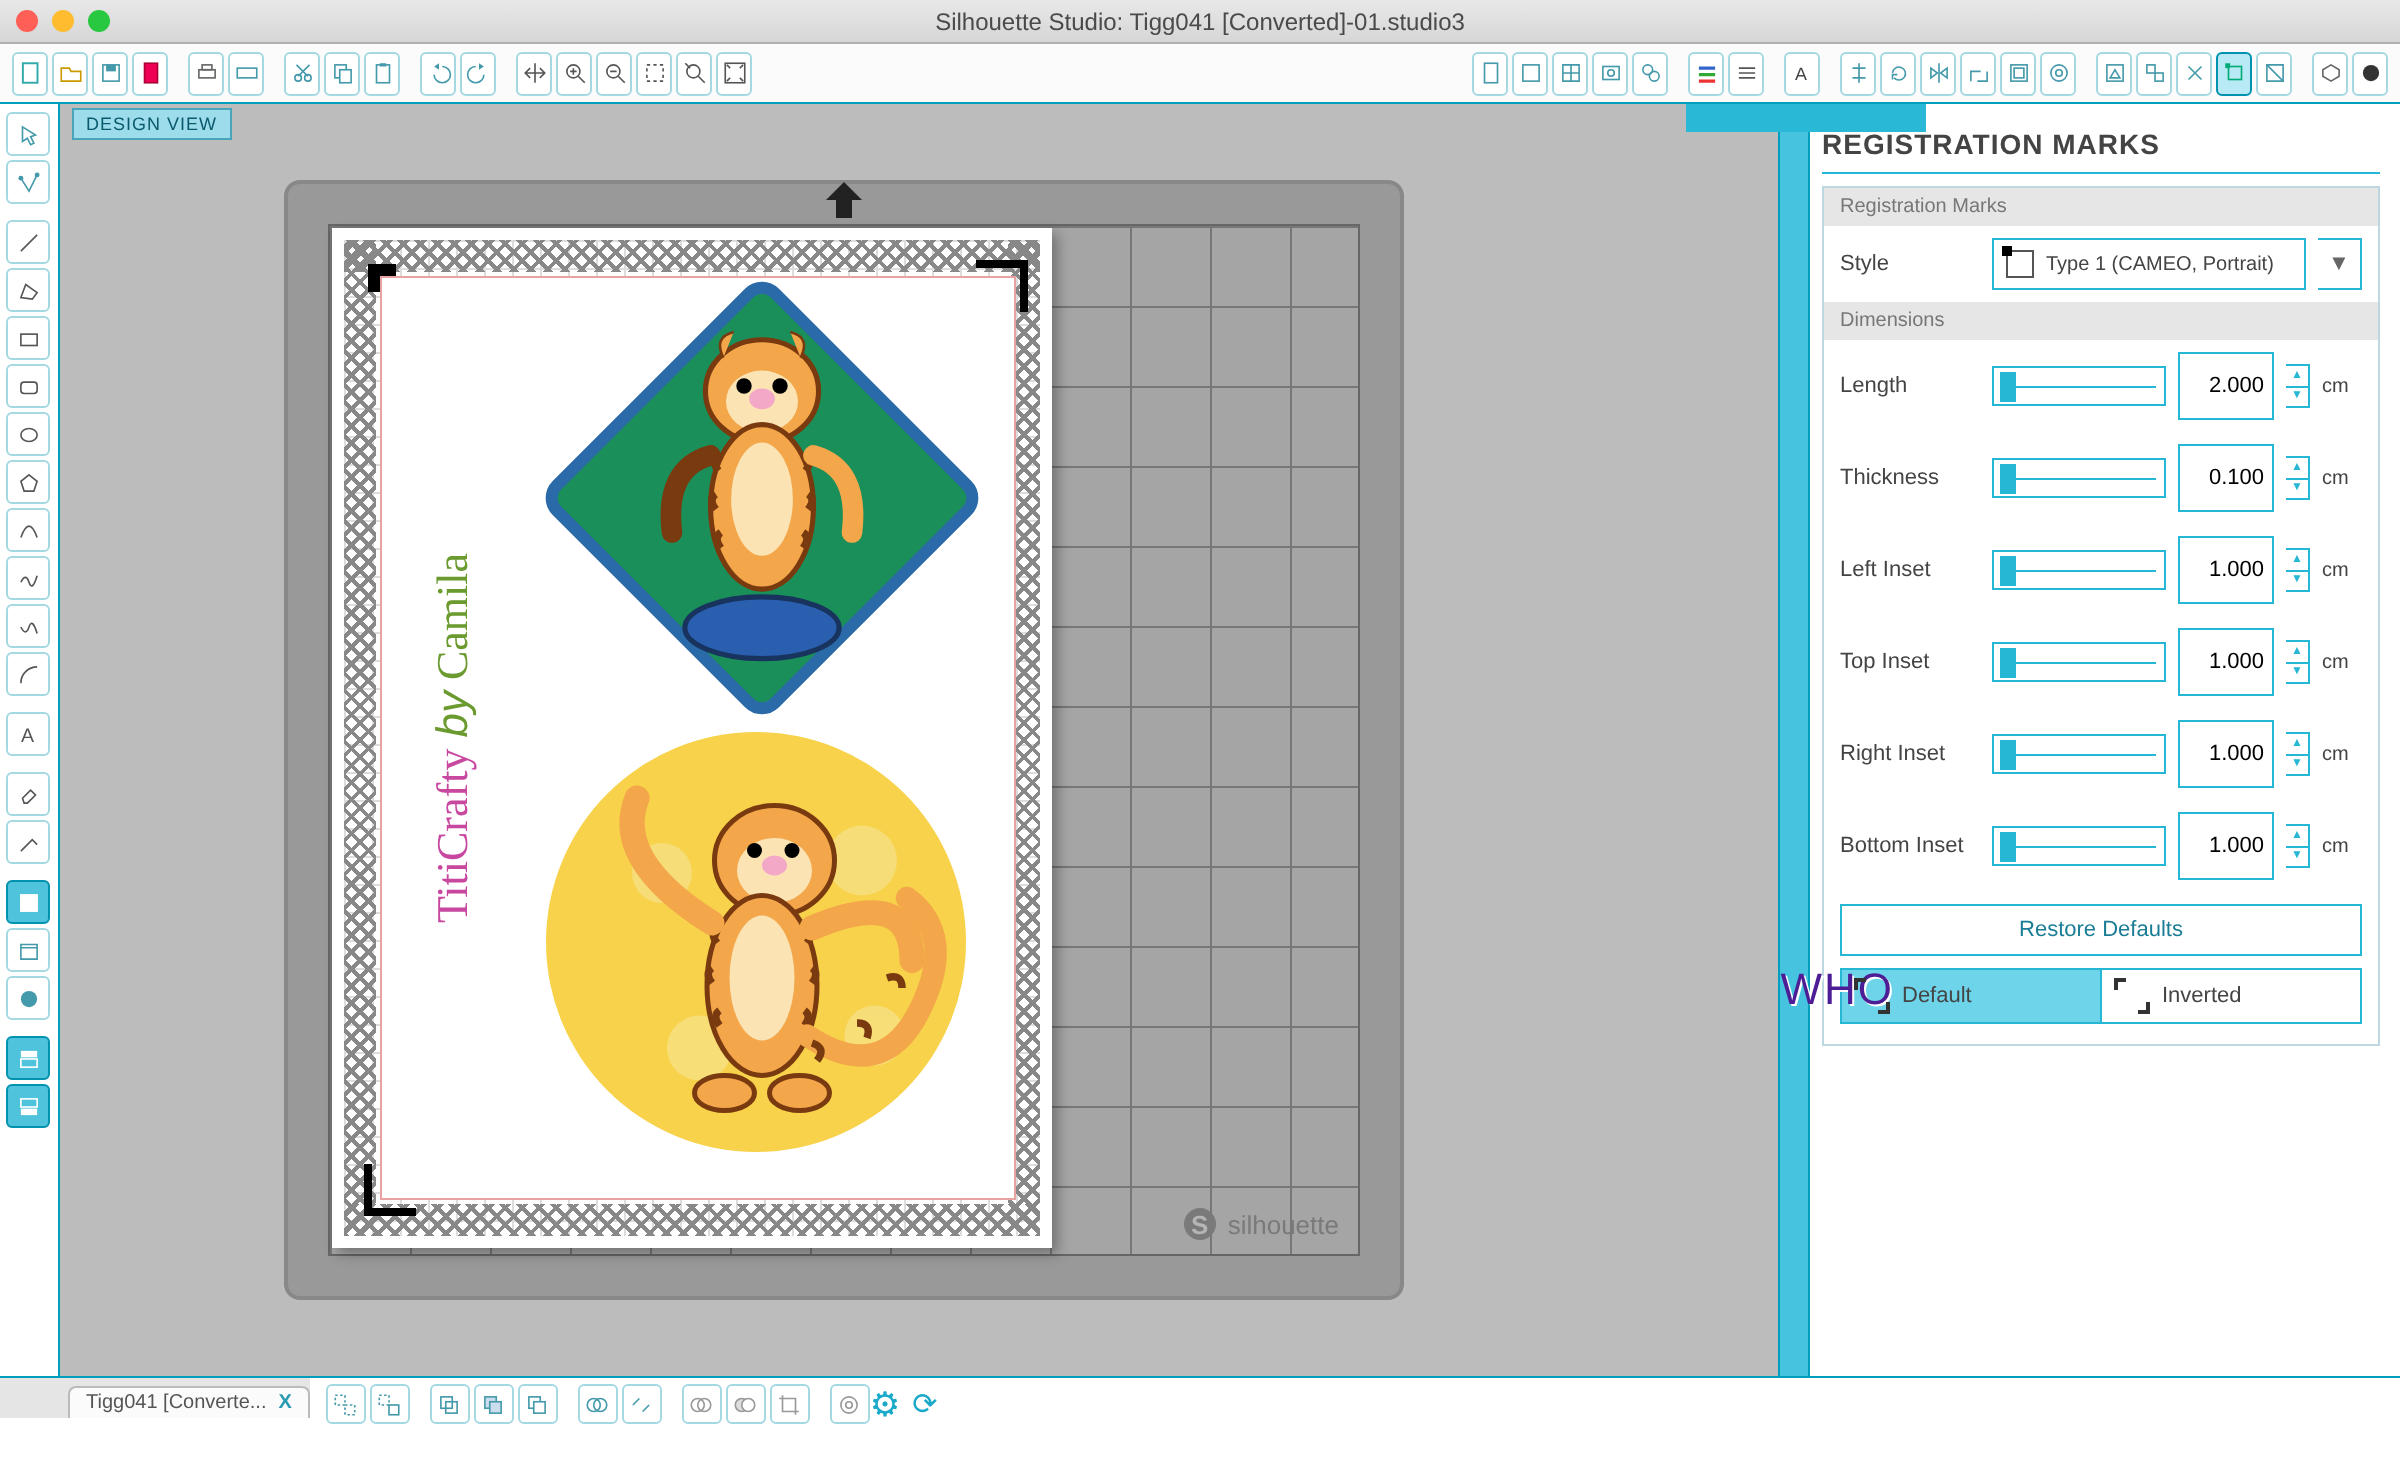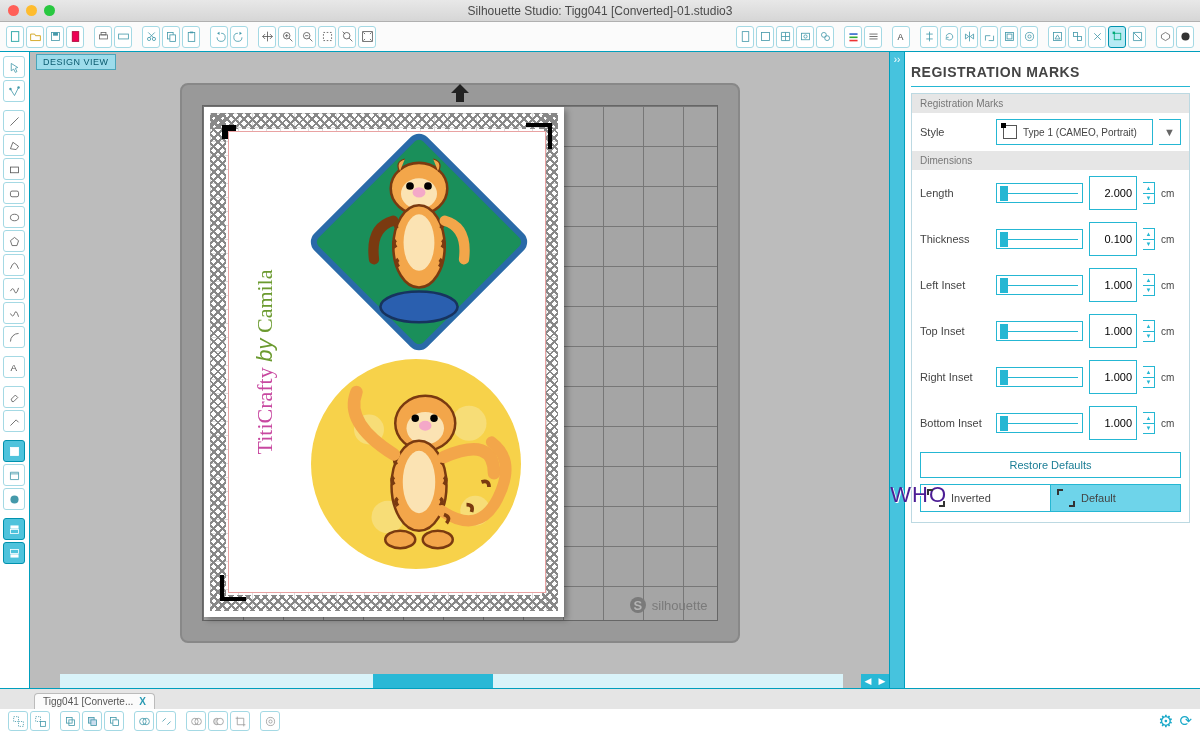--- a/index.html
+++ b/index.html
@@ -19,21 +19,21 @@
   .sep { width:6px; }
 
   
   .middle { display:flex; height:636px; }
   .leftbar { width:30px; background:#fff; border-right:1px solid #009fbd; padding:4px 3px; }
   .ltool { width:22px; height:22px; border:1px solid #a4d9e4; border-radius:3px; margin-bottom:2px; background:#fff; display:flex;align-items:center;justify-content:center;}
   .ltool.gap { margin-top:8px; }
   .ltool.sel { background:#4fc3dc; border-color:#0092ae;}
   .ltool svg{width:13px;height:13px;}
 
-  .canvas-area { flex:1; display:flex; flex-direction:column; background:#bcbcbc; position:relative; }
+  .canvas-area { flex:1; display:flex; flex-direction:row; background:#bcbcbc; position:relative; }
   .design-tab { position:absolute; top:2px; left:6px; background:#9ddceb; border:1px solid #4aa4b9; font-size:9px; padding:2px 6px; color:#0a5a6e; letter-spacing:0.5px;}
   .canvas-inner { flex:1; display:flex; align-items:center; justify-content:center; }
   .mat { width:560px; height:560px; border:2px solid #888; border-radius:8px; background:#999; position:relative; }
   .mat-arrow{position:absolute; top:-2px; left:50%; transform:translateX(-50%); }
   .mat-grid { position:absolute; top:20px; left:20px; right:20px; bottom:20px; border:1px solid #666;
     background-image: linear-gradient(#777 1px, transparent 1px), linear-gradient(90deg, #777 1px, transparent 1px);
     background-size: 40px 40px; background-color:#a5a5a5; }
   .paper { position:absolute; top:22px; left:22px; width:360px; height:510px; background:#fff; box-shadow:3px 3px 6px rgba(0,0,0,0.3); }
   .paper::before{content:"";position:absolute;inset:6px;background-image:linear-gradient(#bbb 1px,transparent 1px),linear-gradient(90deg,#bbb 1px,transparent 1px);background-size:14px 14px;opacity:0.5;}
   .art-border{position:absolute; top:24px; left:24px; right:18px; bottom:24px; border:1px solid #e9a2a2; background:#fff;}
@@ -82,21 +82,21 @@
   .orient-row{display:flex;margin:6px 8px 10px;gap:0;}
   .orient-btn{flex:1;border:1px solid #25b7d3;padding:6px 8px;display:flex;align-items:center;gap:8px;color:#444;background:#fff;}
   .orient-btn.active{background:#6ed4ea;}
   .orient-btn + .orient-btn{border-left:none;}
   .orient-ic{width:14px;height:14px;position:relative;}
   .orient-ic::before{content:"";position:absolute;top:-2px;left:-2px;width:6px;height:2px;background:#333;}
   .orient-ic::after{content:"";position:absolute;top:-2px;left:-2px;width:2px;height:6px;background:#333;}
   .orient-ic .br1{position:absolute;bottom:-2px;right:-2px;width:6px;height:2px;background:#333;}
   .orient-ic .br2{position:absolute;bottom:-2px;right:-2px;width:2px;height:6px;background:#333;}
 
-  .bottom-area { height:46px; border-top:1px solid #009fbd; display:flex; flex-direction:column;}
+  .bottom-area { height:46px; border-top:1px solid #009fbd; display:flex; flex-direction:row;}
   .file-tabs{height:20px;background:#e5e5e5;display:flex;align-items:flex-end;padding-left:34px;}
   .ftab{background:#fbfbfb;border:1px solid #bbb;border-bottom:none;border-radius:4px 4px 0 0;padding:2px 8px;font-size:10px;color:#555;display:flex;align-items:center;gap:6px;}
   .ftab .x{color:#2a9ab3;font-weight:bold;}
   .bottom-toolbar{height:26px;background:#fff;display:flex;align-items:center;justify-content:space-between;padding:2px 8px;}
   .scrollbar-h{height:14px;background:#d9f3f9;position:relative;margin:0 18px 0 30px;}
   .scrollbar-h .sthumb{position:absolute;left:40%;width:120px;top:0;bottom:0;background:#29b8d6;}
   .sb-row{display:flex;align-items:center;}
 
   .tbtn svg,.bbtn svg{width:13px;height:13px;}
   .bbtn { width:20px; height:20px; border:1px solid #a4d9e4; border-radius:3px; background:#fff; display:flex; align-items:center; justify-content:center; }
@@ -624,33 +624,33 @@
         <input class="numbox" value="1.000" style="">
         <div class="spinner">
             <div>▲</div>
             <div>▼</div>
           </div>
         <div class="unit">cm</div>
       </div>
       <div class="restore">Restore Defaults</div>
 
       <div class="orient-row">
+        <div class="orient-btn active">
+          <span class="orient-ic">
+              <span class="br1"></span>
+              <span class="br2"></span>
+            </span>
+          <span>Default</span>
+        </div>
         <div class="orient-btn">
           <span class="orient-ic">
               <span class="br1"></span>
               <span class="br2"></span>
             </span>
           <span>Inverted</span>
-        </div>
-        <div class="orient-btn active">
-          <span class="orient-ic">
-              <span class="br1"></span>
-              <span class="br2"></span>
-            </span>
-          <span>Default</span>
         </div>
       </div>
     </div>
   </div>
 </div>
 
 <div class="bottom-area">
   <div class="file-tabs">
     <div class="ftab">
         <span>Tigg041 [Converte...</span>

